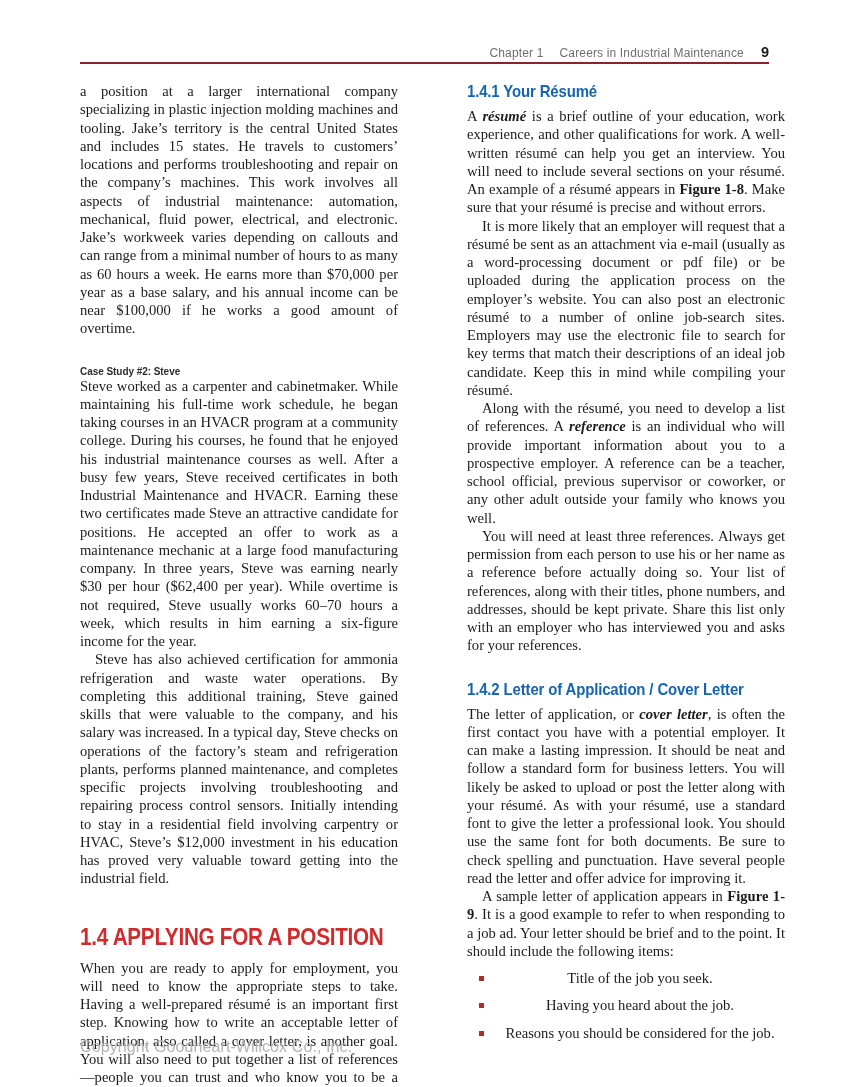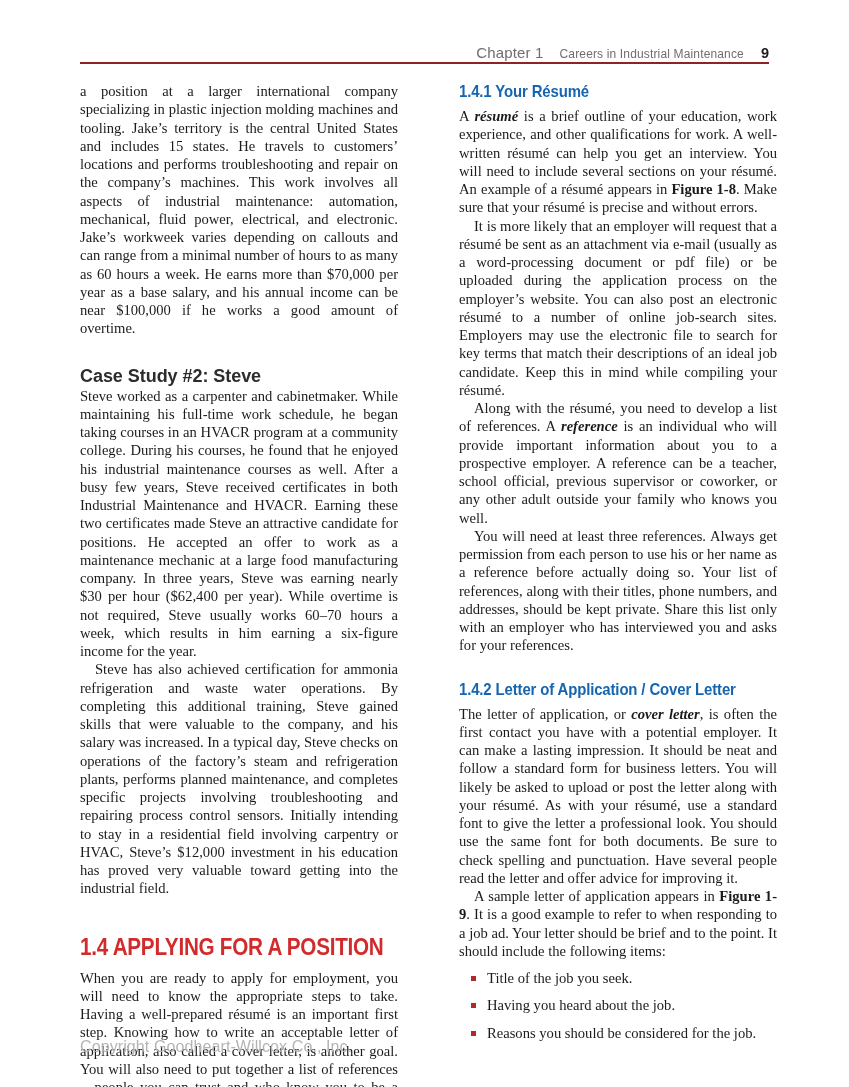--- a/index.html
+++ b/index.html
@@ -30,21 +30,21 @@
     left: 80px;
     top: 44px;
     width: 689px;
     display: flex;
     justify-content: flex-end;
     align-items: baseline;
     gap: 11px;
     font-family: "Liberation Sans", "DejaVu Sans", sans-serif;
   }
   .runhead .chapter-label {
-    font-size: 15px;
+    font-size: 12px;
     letter-spacing: 0.15px;
     color: #6e6e6e;
     white-space: nowrap;
   }
   .runhead .chapter-title {
     font-size: 12px;
     letter-spacing: 0.15px;
     color: #6e6e6e;
     white-space: nowrap;
     margin-left: 5px;
@@ -71,40 +71,40 @@
     top: 82px;
     width: 689px;
     height: 940px;
   }
   .col {
     position: absolute;
     top: 0;
     width: 318px;
   }
   .col-left  { left: 0px; }
-  .col-right { left: 379px; }
+  .col-right { left: 387px; }
 
   p.body {
     margin: 0;
     font-size: 14.6px;
     line-height: 18.25px;
     text-align: justify;
     text-justify: inter-word;
     hyphens: manual;
     color: #1b1b1b;
   }
   p.body + p.body { text-indent: 15px; }
   p.body.noindent { text-indent: 0; }
 
   
   h3.case-head {
     margin: 0;
     padding: 0;
     font-family: "Liberation Sans", "DejaVu Sans", sans-serif;
-    font-size: 18px;
+    font-size: 10px;
     font-weight: bold;
     color: #2c2c2c;
     letter-spacing: -0.05px;
   }
   .spacer-case { height: 28px; }
 
   h2.section-head {
     margin: 0;
     padding: 0;
     font-family: "Liberation Sans Narrow", "Liberation Sans", "DejaVu Sans Condensed", "DejaVu Sans", sans-serif;
@@ -144,21 +144,21 @@
     padding: 0;
     list-style: none;
   }
   ul.bullets li {
     position: relative;
     padding-left: 28px;
     margin-bottom: 9px;
     font-size: 14.6px;
     line-height: 18.25px;
     color: #1b1b1b;
-    text-align: left;
+    text-align: center;
   }
   ul.bullets li:last-child { margin-bottom: 0; }
   ul.bullets li .sq {
     position: absolute;
     left: 12px;
     top: 7px;
     width: 5px;
     height: 5px;
     background: #b02a2a;
   }

